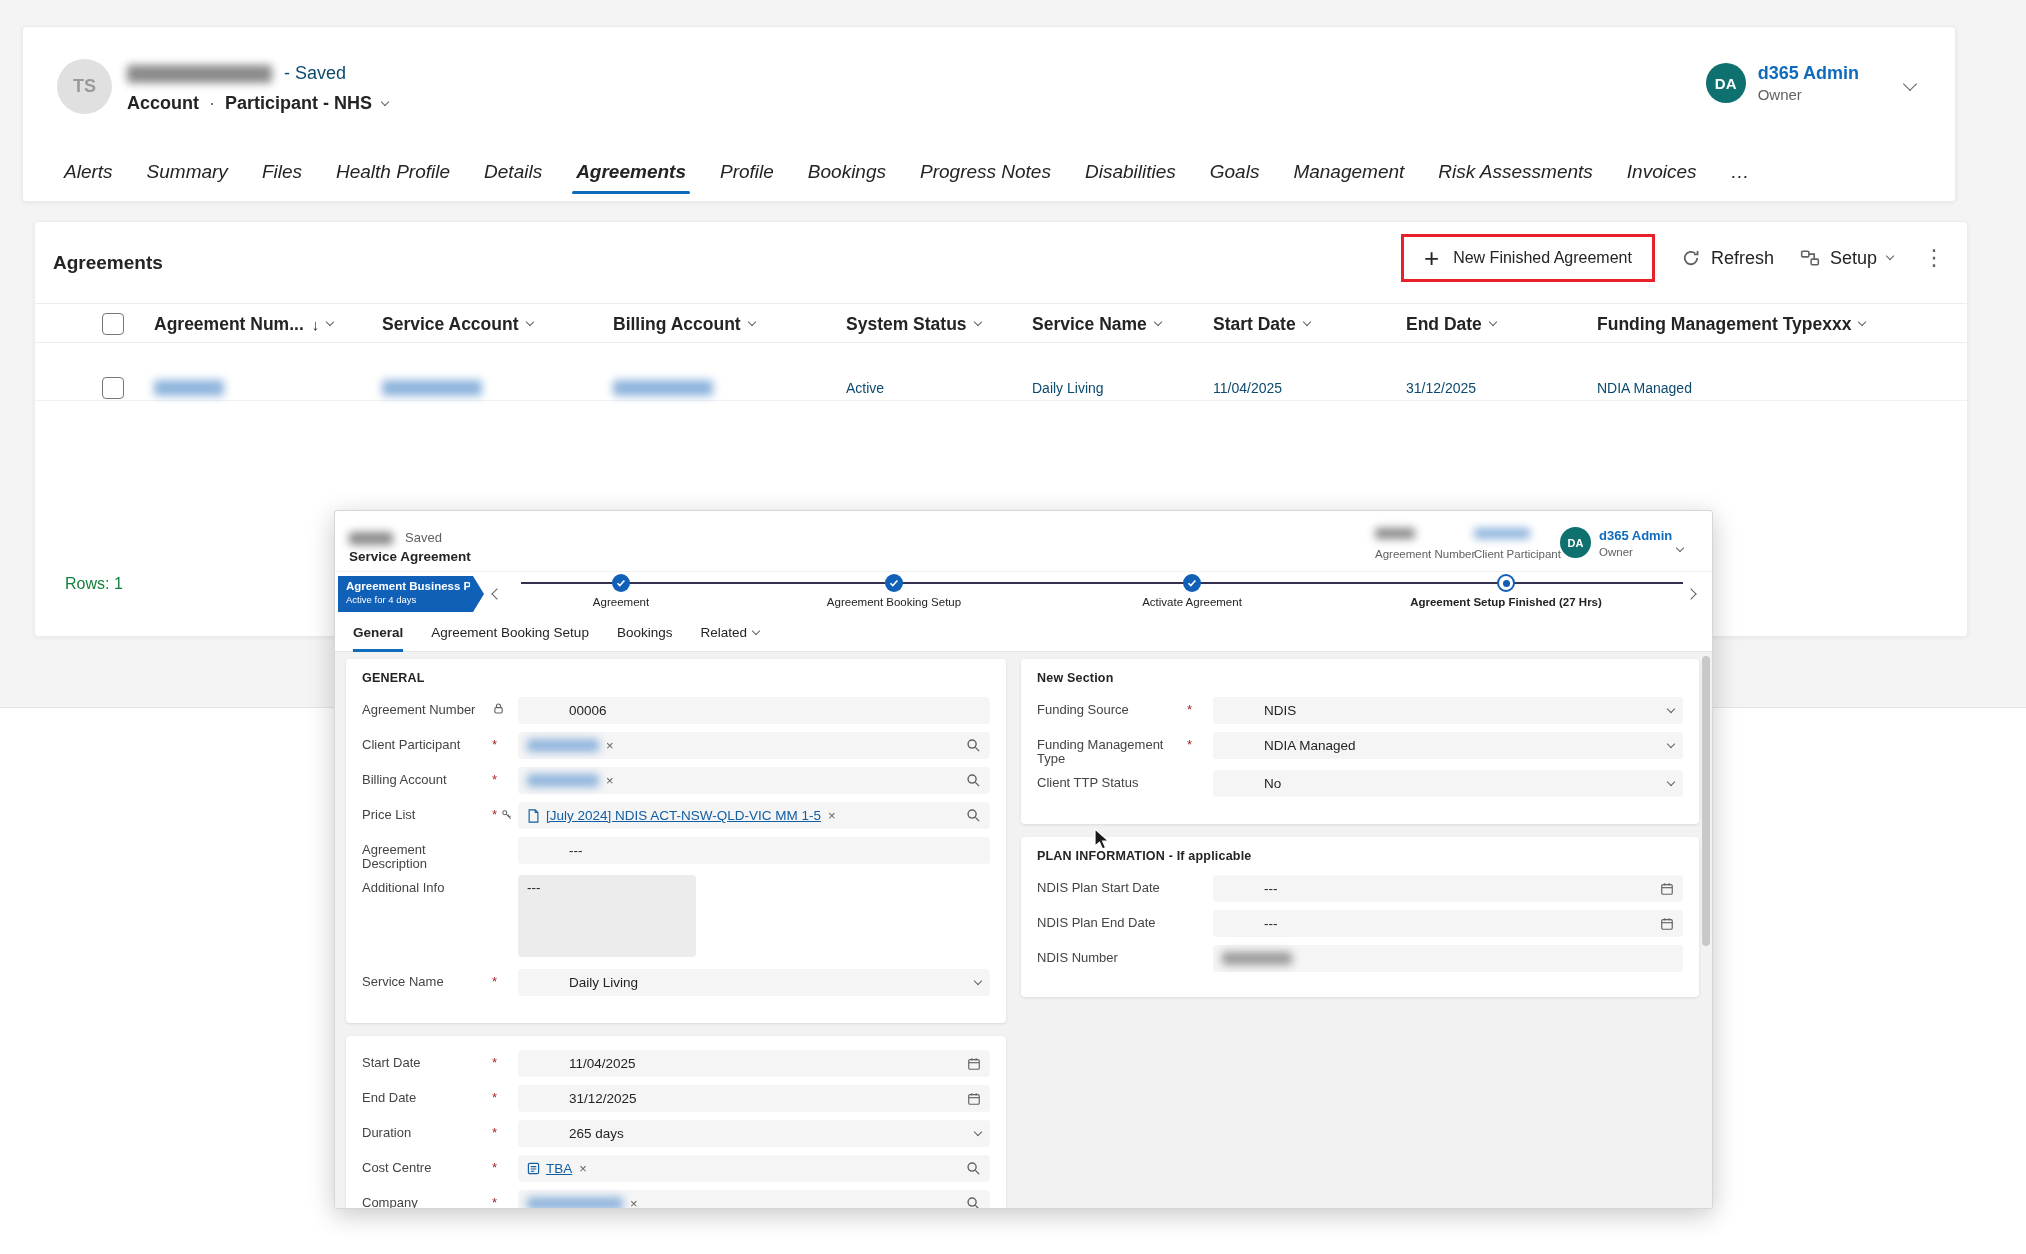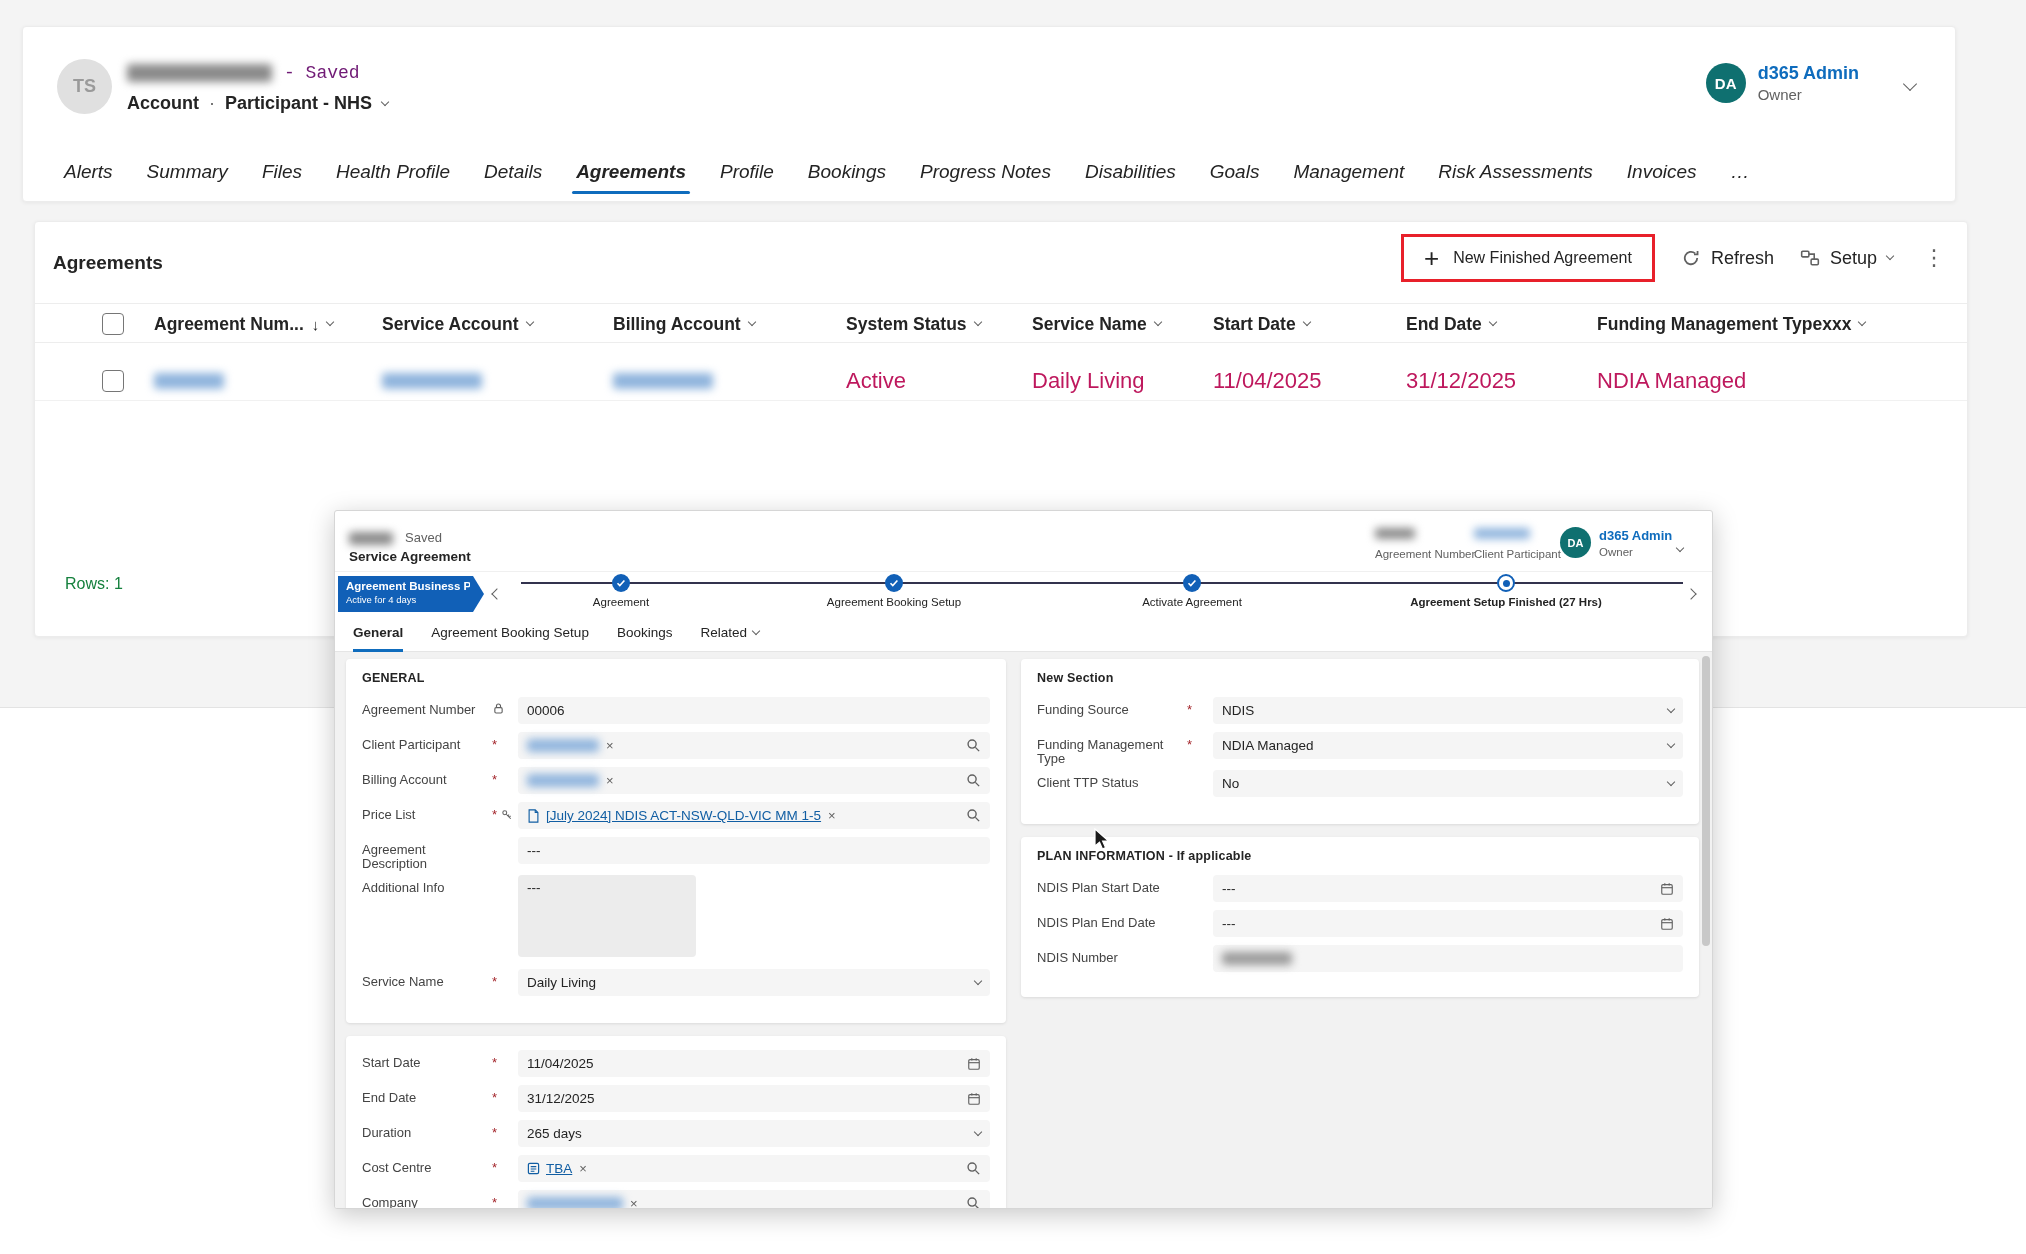--- a/index.html
+++ b/index.html
@@ -15,21 +15,21 @@
   .redact { display:inline-block; border-radius:3px; filter:blur(4px); }
   .redact.grey { background:#8a8a8a; }
   .redact.blue { background:#8fb4dd; }
 
   
   #card-header { left:22px; top:26px; width:1934px; height:176px; }
   .avatar-ts { position:absolute; left:34px; top:32px; width:55px; height:55px; border-radius:50%; background:#e0e0e0;
                display:flex; align-items:center; justify-content:center; font-size:18px; font-weight:700; color:#9a9a9a; filter:blur(0.6px); }
   .rec-row1 { position:absolute; left:104px; top:36px; display:flex; align-items:center; gap:12px; }
   .rec-row1 .nameblob { width:145px; height:18px; }
-  .rec-row1 .saved { font-size:18px; color:#701a75;font-family:Liberation Mono, monospace; }
+  .rec-row1 .saved { font-size:18px; color:#0c4a6e; }
   .rec-row2 { position:absolute; left:104px; top:66px; display:flex; align-items:center; gap:10px; font-size:18px; font-weight:700; color:#242424; }
   .rec-row2 .dot { color:#616161; font-weight:400; }
   .chev { display:inline-block; width:8px; height:8px; border-right:1.8px solid #616161; border-bottom:1.8px solid #616161; transform:rotate(45deg); margin-top:-4px; }
   .chev.sm { width:6px; height:6px; }
   .nav-tabs { position:absolute; left:24px; bottom:0; height:58px; display:flex; align-items:center;font-style:italic; }
   .nav-tab { position:relative; height:58px; display:flex; align-items:center; padding:0 17px; font-size:19px; color:#242424; cursor:pointer; white-space:nowrap; }
   .nav-tab.active { font-weight:700; }
   .nav-tab.active::after { content:""; position:absolute; left:13px; right:13px; bottom:7px; height:3px; background:#0f6cbd; border-radius:2px; }
   .owner-box { position:absolute; right:96px; top:36px; display:flex; align-items:flex-start; gap:12px; }
   .avatar-da { width:40px; height:40px; border-radius:50%; background:#0f7070; color:#fff; display:flex; align-items:center; justify-content:center; font-size:15px; font-weight:700; }
@@ -44,21 +44,21 @@
   .grid-toolbar { position:absolute; right:18px; top:12px; display:flex; align-items:center; gap:26px; }
   .tb-item { display:flex; align-items:center; gap:10px; font-size:18px; color:#242424; cursor:pointer; }
   .new-btn { border:3px solid #e8202a; padding:11px 20px; display:flex; align-items:center; gap:14px; background:#fff; }
   .plus { font-size:26px; font-weight:300; line-height:20px; color:#242424; }
   .icon { color:#616161; }
   .dots-v { font-size:22px; color:#616161; padding:0 4px; cursor:pointer; }
   .ghead { position:absolute; left:0; right:0; top:81px; height:40px; border-top:1px solid #ededed; border-bottom:1px solid #ededed; }
   .hc { position:absolute; top:0; height:40px; display:flex; align-items:center; gap:8px; font-size:17.5px; font-weight:700; color:#242424; cursor:pointer; white-space:nowrap; }
   .sort { font-size:15px; color:#242424; }
   .grow { position:absolute; left:0; right:0; top:121px; height:58px; border-bottom:1px solid #f1f1f1; }
-  .rc { position:absolute; top:9px; height:58px; display:flex; align-items:center; font-size:22px; color:#be185d; white-space:nowrap; }
+  .rc { position:absolute; top:16px; height:58px; display:flex; align-items:center; font-size:14px; color:#0c4a6e; white-space:nowrap; }
   .chk { width:22px; height:22px; border:1.6px solid #767676; border-radius:4px; background:#fff; cursor:pointer; }
   .rows-label { position:absolute; left:30px; top:353px; font-size:16px; color:#15803d; }
 
   
   #dialog { position:absolute; left:334px; top:510px; width:1379px; height:699px; background:#fff; border:1px solid #d6d6d6; border-radius:3px; box-shadow:0 6px 26px rgba(0,0,0,0.22); overflow:hidden; }
   .dlg-hdr { position:relative; height:60px; }
   .dlg-numblob { position:absolute; left:14px; top:21px; width:44px; height:13px; }
   .dlg-saved { position:absolute; left:70px; top:19px; font-size:13px; color:#616161; }
   .dlg-entity { position:absolute; left:14px; top:38px; font-size:13.5px; font-weight:700; color:#242424; }
   .dlg-hfield { position:absolute; top:17px; }
@@ -100,21 +100,21 @@
   #cardL2 { left:11px; top:384px; width:660px; height:210px; }
   #cardR1 { left:686px; top:7px; width:678px; height:165px; }
   #cardR2 { left:686px; top:185px; width:678px; height:160px; }
   .sec-title { font-size:12.5px; font-weight:700; color:#242424; margin-bottom:10px; letter-spacing:0.2px; }
   .frow { display:flex; align-items:flex-start; min-height:35px; padding:2px 0; }
   .flabel { width:130px; font-size:13px; color:#444; padding-top:6px; line-height:14px; }
   .fcardR .flabel { width:150px; }
   .fmark { width:26px; padding-top:5px; display:flex; align-items:center; gap:4px; }
   .req { color:#a4262c; font-size:13px; }
   .fctrl { flex:1; height:27px; background:#f5f5f5; border-radius:4px; display:flex; align-items:center; padding:0 9px; font-size:13.5px; color:#242424; position:relative; cursor:text; }
-  .fctrl .fill { flex:1; }
+  .fctrl .fill { flex:1;margin-left:42px; }
   .fctrl .link { color:#115ea3; text-decoration:underline; cursor:pointer; white-space:nowrap; }
   .fctrl .xx { margin-left:7px; color:#616161; font-size:13px; cursor:pointer; }
   .fctrl .icon-r { margin-left:auto; display:flex; align-items:center; cursor:pointer; }
   .fctrl .chev { margin-left:auto; }
   .ftext { height:82px !important; align-items:flex-start !important; padding-top:5px !important; background:#ececec !important; max-width:178px; }
   .icn { display:inline-flex; }
 
   
   .dlg-scroll { position:absolute; right:2px; top:4px; width:8px; height:548px; }
   .dlg-scroll .thumb { position:absolute; left:0; top:0; width:8px; height:290px; background:#c8c8c8; border-radius:4px; cursor:pointer; }

